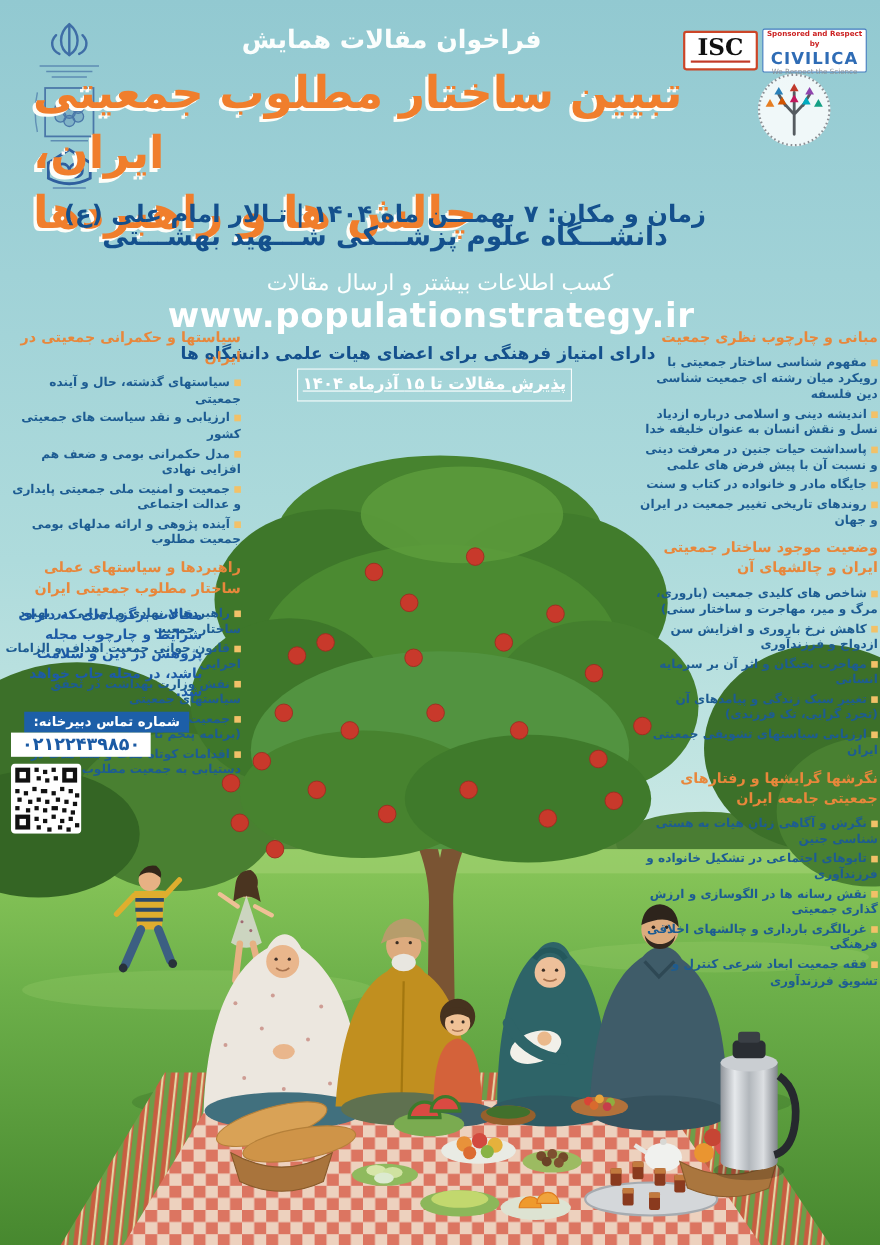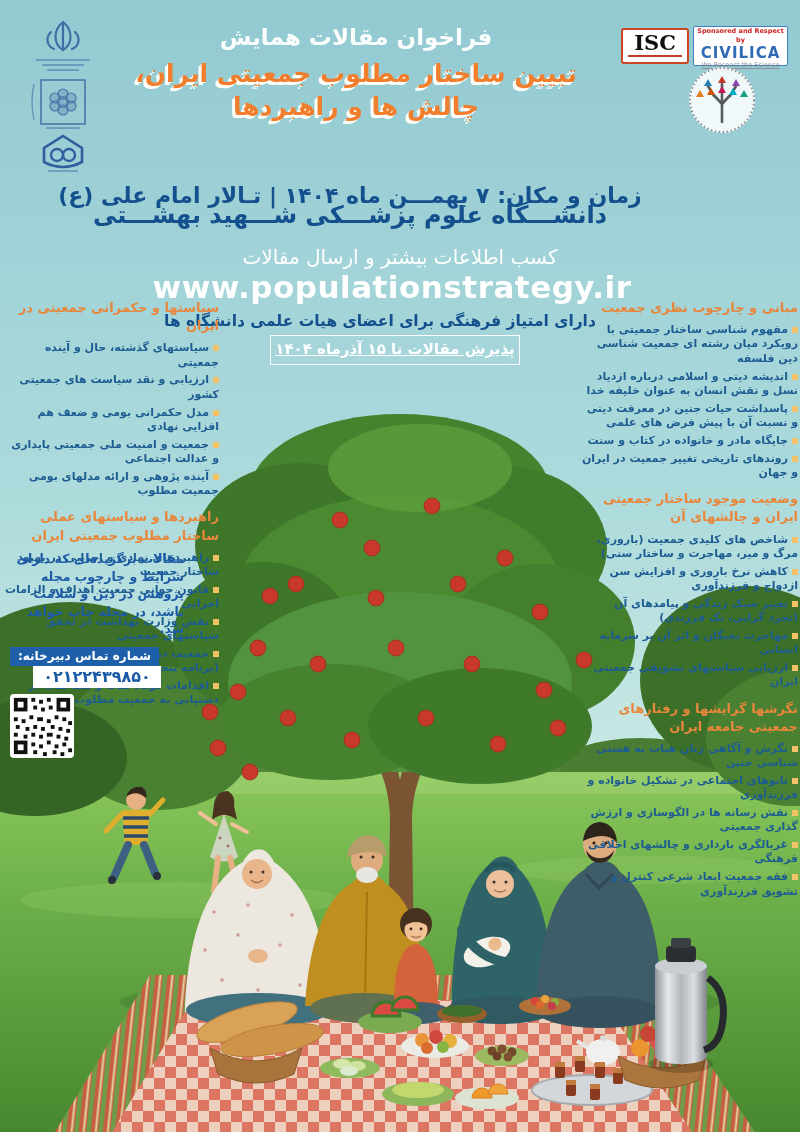--- a/index.html
+++ b/index.html
@@ -2,53 +2,53 @@
 <html lang="fa"><head>
 <meta charset="utf-8">
 <style>
   html,body{margin:0;padding:0;background:#e8e8e8;}
   .poster{position:relative;width:800px;height:1132px;overflow:hidden;
     background:linear-gradient(180deg,#92c9d1 0%,#a0d2d7 22%,#aedbdc 45%,#c2e5e2 62%,#d4ece7 74%,#d8eee8 80%);
     font-family:"DejaVu Sans","Liberation Sans",sans-serif;}
   .scene{position:absolute;left:0;top:0;z-index:1;}
   .txt{position:absolute;z-index:2;}
   .kicker{top:24px;left:0;width:712px;text-align:center;color:#fbfefd;font-size:23px;font-weight:600;}
-  .title{top:57px;left:0;width:712px;text-align:center;color:#f07e2c;font-size:25px;font-weight:800;line-height:1.33;
-    text-shadow:-3px 3px 0 #fdfdf8,-1px 1px 0 #fdfdf8;}
+  .title{top:57px;left:0;width:712px;text-align:left;color:#f07e2c;font-size:41px;font-weight:800;line-height:1.33;
+    text-shadow:-3px 3px 0 #fdfdf8,-1px 1px 0 #fdfdf8;padding-left:30px;}
   .when{top:183px;left:0;width:700px;text-align:center;color:#14508d;font-size:22px;font-weight:700;}
   .venue{top:201px;left:0;width:700px;text-align:center;color:#14508d;font-size:24px;font-weight:700;}
   .info{top:245px;left:0;width:800px;text-align:center;color:#fdfffe;font-size:20px;font-weight:500;}
   .website{top:269px;left:0;width:784px;text-align:center;color:#ffffff;font-size:31px;font-weight:700;letter-spacing:.5px;}
   .privilege{top:312px;left:0;width:760px;text-align:center;color:#14508d;font-size:15.5px;font-weight:700;}
   .deadline-wrap{top:335px;left:0;width:790px;text-align:center;}
   .deadline-wrap span{display:inline-block;border:1.5px solid rgba(255,255,255,.92);color:#fff;
     font-size:15px;font-weight:700;padding:4px 4px 6px;text-decoration:underline;}
   .col{position:absolute;top:299px;width:217px;direction:rtl;text-align:right;z-index:2;}
   .colL{left:2px;}.colR{left:581px;}
   .sec-title{color:#e8873b;font-size:13px;font-weight:700;line-height:1.4;margin:10px 0 6px;}
   .sec-title.first{margin-top:0;}
   .topic{color:#1d5c92;font-size:11px;font-weight:600;line-height:1.3;margin-bottom:3.5px;}
   .bullet{display:inline-block;width:6px;height:6px;background:#f2c168;margin-left:4px;}
   .bottom-left{position:absolute;left:10px;top:550px;width:174px;direction:rtl;z-index:2;}
   .note{color:#1d5ba6;font-size:12.5px;font-weight:700;line-height:1.4;text-align:right;}
-  .contact-banner{margin-top:7px;text-align:left;}
+  .contact-banner{margin-top:7px;text-align:center;}
   .contact-banner span{background:#1d5fa8;color:#fff;font-size:12px;font-weight:700;padding:2px 8px 3px;display:inline-block;}
-  .phone-row{text-align:center;}
+  .phone-row{text-align:left;}
   .phone-row span{background:#fff;color:#1b5aa4;font-size:16px;font-weight:800;padding:1px 10px 2px;display:inline-block;letter-spacing:.5px;}
   .qr-row{margin-top:6px;text-align:left;}
   .logo-col{position:absolute;left:18px;top:14px;width:90px;text-align:center;z-index:2;}
   .isc-box{position:absolute;left:621px;top:28px;width:64px;height:32px;background:#fff;border:2px solid #cc4527;
     border-radius:3px;z-index:2;text-align:center;}
   .isc-box .isc-t{font-family:"DejaVu Serif","Liberation Serif",serif;font-size:21px;font-weight:800;color:#101010;line-height:25px;}
   .isc-box .isc-bar{height:2px;background:#c23a28;margin:0 5px;}
   .civ-box{position:absolute;left:693px;top:26px;width:93px;height:38px;background:#fff;border:1.5px solid #447cc0;
     border-radius:2px;z-index:2;text-align:center;}
   .civ-tag{font-size:6.5px;color:#cc2222;font-weight:700;line-height:9px;}
   .civ-name{font-size:15px;font-weight:800;color:#2f6cb5;letter-spacing:1px;line-height:16px;}
-  .civ-slog{font-size:6.5px;color:#8a9096;line-height:8px;text-decoration:underline;}
+  .civ-slog{font-size:6.5px;color:#8a9096;line-height:8px;}
   .tree-logo{position:absolute;left:686px;top:64px;z-index:2;}
 </style>
 </head>
 <body>
 
 <div class="poster">
 
   <svg class="scene" width="800" height="1132" viewBox="0 0 800 1132">
     <defs>
       <linearGradient id="grassGrad" x1="0" y1="0" x2="0" y2="1">
@@ -414,22 +414,22 @@
         <div class="topic"><span class="bullet"></span><span>مفهوم شناسی ساختار جمعیتی با رویکرد میان رشته ای جمعیت شناسی دین فلسفه</span></div>
         <div class="topic"><span class="bullet"></span><span>اندیشه دینی و اسلامی درباره ازدیاد نسل و نقش انسان به عنوان خلیفه خدا</span></div>
         <div class="topic"><span class="bullet"></span><span>پاسداشت حیات جنین در معرفت دینی و نسبت آن با پیش فرض های علمی</span></div>
         <div class="topic"><span class="bullet"></span><span>جایگاه مادر و خانواده در کتاب و سنت</span></div>
         <div class="topic"><span class="bullet"></span><span>روندهای تاریخی تغییر جمعیت در ایران و جهان</span></div>
       </div>
     <h3 class="sec-title">وضعیت موجود ساختار جمعیتی ایران و چالشهای آن</h3>
     <div>
         <div class="topic"><span class="bullet"></span><span>شاخص های کلیدی جمعیت (باروری، مرگ و میر، مهاجرت و ساختار سنی)</span></div>
         <div class="topic"><span class="bullet"></span><span>کاهش نرخ باروری و افزایش سن ازدواج و فرزندآوری</span></div>
+        <div class="topic"><span class="bullet"></span><span>مهاجرت نخبگان و اثر آن بر سرمایه انسانی</span></div>
         <div class="topic"><span class="bullet"></span><span>تغییر سبک زندگی و پیامدهای آن (تجرد گرایی، تک فرزندی)</span></div>
-        <div class="topic"><span class="bullet"></span><span>مهاجرت نخبگان و اثر آن بر سرمایه انسانی</span></div>
         <div class="topic"><span class="bullet"></span><span>ارزیابی سیاستهای تشویقی جمعیتی ایران</span></div>
       </div>
     <h3 class="sec-title">نگرشها گرایشها و رفتارهای جمعیتی جامعه ایران</h3>
     <div>
         <div class="topic"><span class="bullet"></span><span>نگرش و آگاهی زنان هیات به هستی شناسی جنین</span></div>
         <div class="topic"><span class="bullet"></span><span>تابوهای اجتماعی در تشکیل خانواده و فرزندآوری</span></div>
         <div class="topic"><span class="bullet"></span><span>نقش رسانه ها در الگوسازی و ارزش گذاری جمعیتی</span></div>
         <div class="topic"><span class="bullet"></span><span>غربالگری بارداری و چالشهای اخلاقی فرهنگی</span></div>
         <div class="topic"><span class="bullet"></span><span>فقه جمعیت ابعاد شرعی کنترل و تشویق فرزندآوری</span></div>
       </div>

